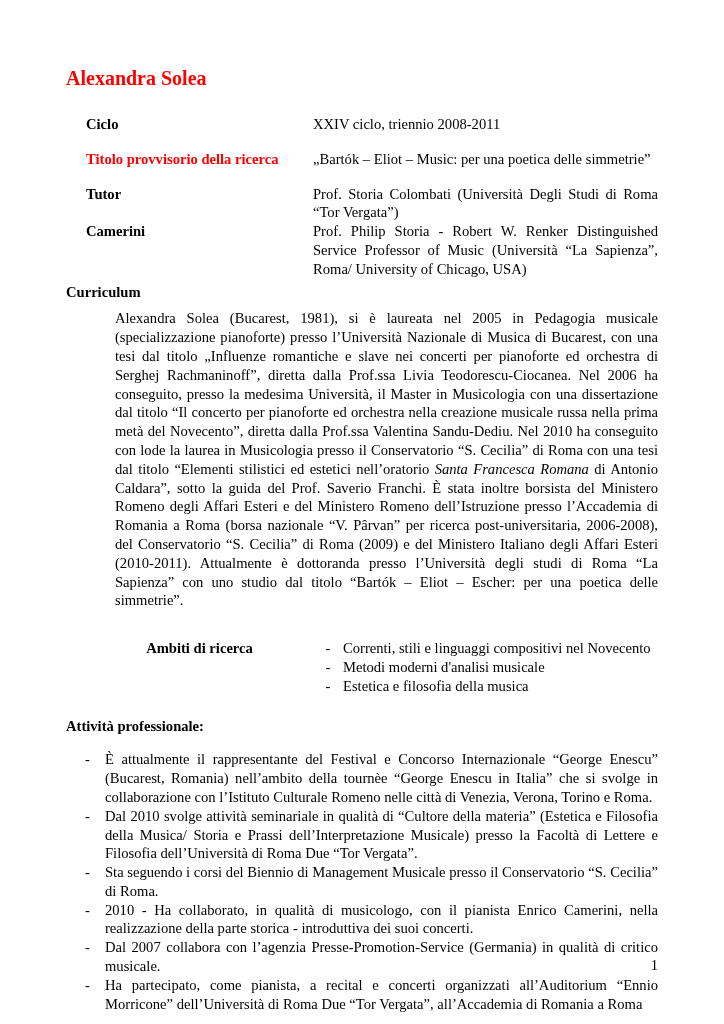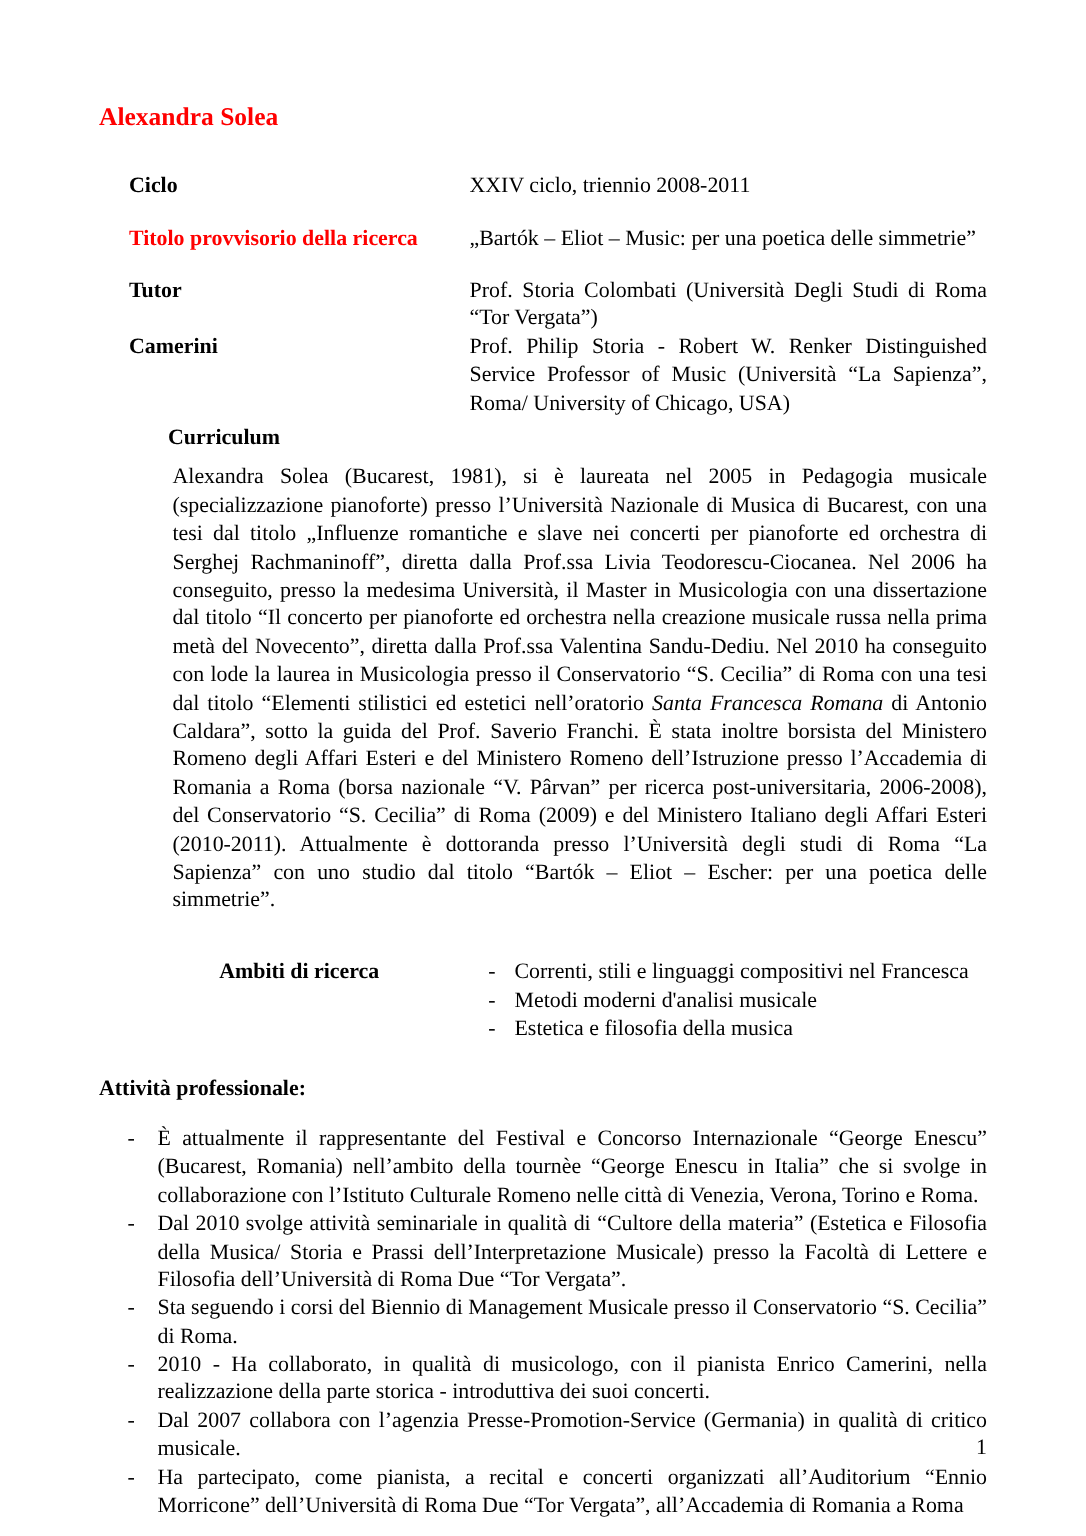--- a/index.html
+++ b/index.html
@@ -11,31 +11,31 @@
     font-size: 14.6px; line-height: 18.8px; color: var(--ink);
   }
   .page {
     position: relative;
     width: 724px; height: 1024px;
     background: var(--paper);
     padding: 68px 66px 0 66px;
     overflow: hidden;
   }
   .name {
-    font-size: 17px; font-weight: bold; color: var(--red);
+    font-size: 20px; font-weight: bold; color: var(--red);
     line-height: 20px; margin-bottom: 27px;
   }
   .info-row { display: flex; margin-left: 20px; }
   .info-row .label { width: 227px; flex: 0 0 227px; font-weight: bold; }
   .info-row .value { flex: 1; }
   .mb16 { margin-bottom: 16px; }
   .red { color: var(--red); }
   .justify { text-align: justify; }
   .section-heading { font-size: 14.6px; font-weight: bold; }
-  .curriculum-heading { margin-top: 4px; margin-left: 46px; }
+  .curriculum-heading { margin-top: 4px; }
   .curriculum-para {
     margin: 8px 0 0 49px;
     text-align: justify;
   }
   .ambiti { margin-top: 29px; text-align: center; }
   .dash-item { display: flex; }
   .dash-item .dash { width: 30px; flex: 0 0 30px; }
   .attivita-heading { margin-top: 21px; }
   .bullets { margin-top: 15px; }
   .bullet { display: flex; }
@@ -72,21 +72,21 @@
   </div>
 
   <div class="section-heading curriculum-heading">Curriculum</div>
   <div class="curriculum-para"><span>Alexandra Solea (Bucarest, 1981), si è laureata nel 2005 in Pedagogia musicale (specializzazione pianoforte) presso l’Università Nazionale di Musica di Bucarest, con una tesi dal titolo „Influenze romantiche e slave nei concerti per pianoforte ed orchestra di Serghej Rachmaninoff”, diretta dalla Prof.ssa Livia Teodorescu-Ciocanea. Nel 2006 ha conseguito, presso la medesima Università, il Master in Musicologia con una dissertazione dal titolo “Il concerto per pianoforte ed orchestra nella creazione musicale russa nella prima metà del Novecento”, diretta dalla Prof.ssa Valentina Sandu-Dediu. Nel 2010 ha conseguito con lode la laurea in Musicologia presso il Conservatorio “S. Cecilia” di Roma con una tesi dal titolo “Elementi stilistici ed estetici nell’oratorio </span><span style="font-style: italic;">Santa Francesca Romana</span><span> di Antonio Caldara”, sotto la guida del Prof. Saverio Franchi. È stata inoltre borsista del Ministero Romeno degli Affari Esteri e del Ministero Romeno dell’Istruzione presso l’Accademia di Romania a Roma (borsa nazionale “V. Pârvan” per ricerca post-universitaria, 2006-2008), del Conservatorio “S. Cecilia” di Roma (2009) e del Ministero Italiano degli Affari Esteri (2010-2011). Attualmente è dottoranda presso l’Università degli studi di Roma “La Sapienza” con uno studio dal titolo “Bartók – Eliot – Escher: per una poetica delle simmetrie”.</span></div>
 
   <div class="info-row ambiti">
     <div class="label">Ambiti di ricerca</div>
     <div class="value">
       <div class="dash-item">
         <span class="dash">-</span>
-        <span>Correnti, stili e linguaggi compositivi nel Francesca</span>
+        <span>Correnti, stili e linguaggi compositivi nel Novecento</span>
       </div>
       <div class="dash-item">
         <span class="dash">-</span>
         <span>Metodi moderni d'analisi musicale</span>
       </div>
       <div class="dash-item">
         <span class="dash">-</span>
         <span>Estetica e filosofia della musica</span>
       </div>
     </div>

